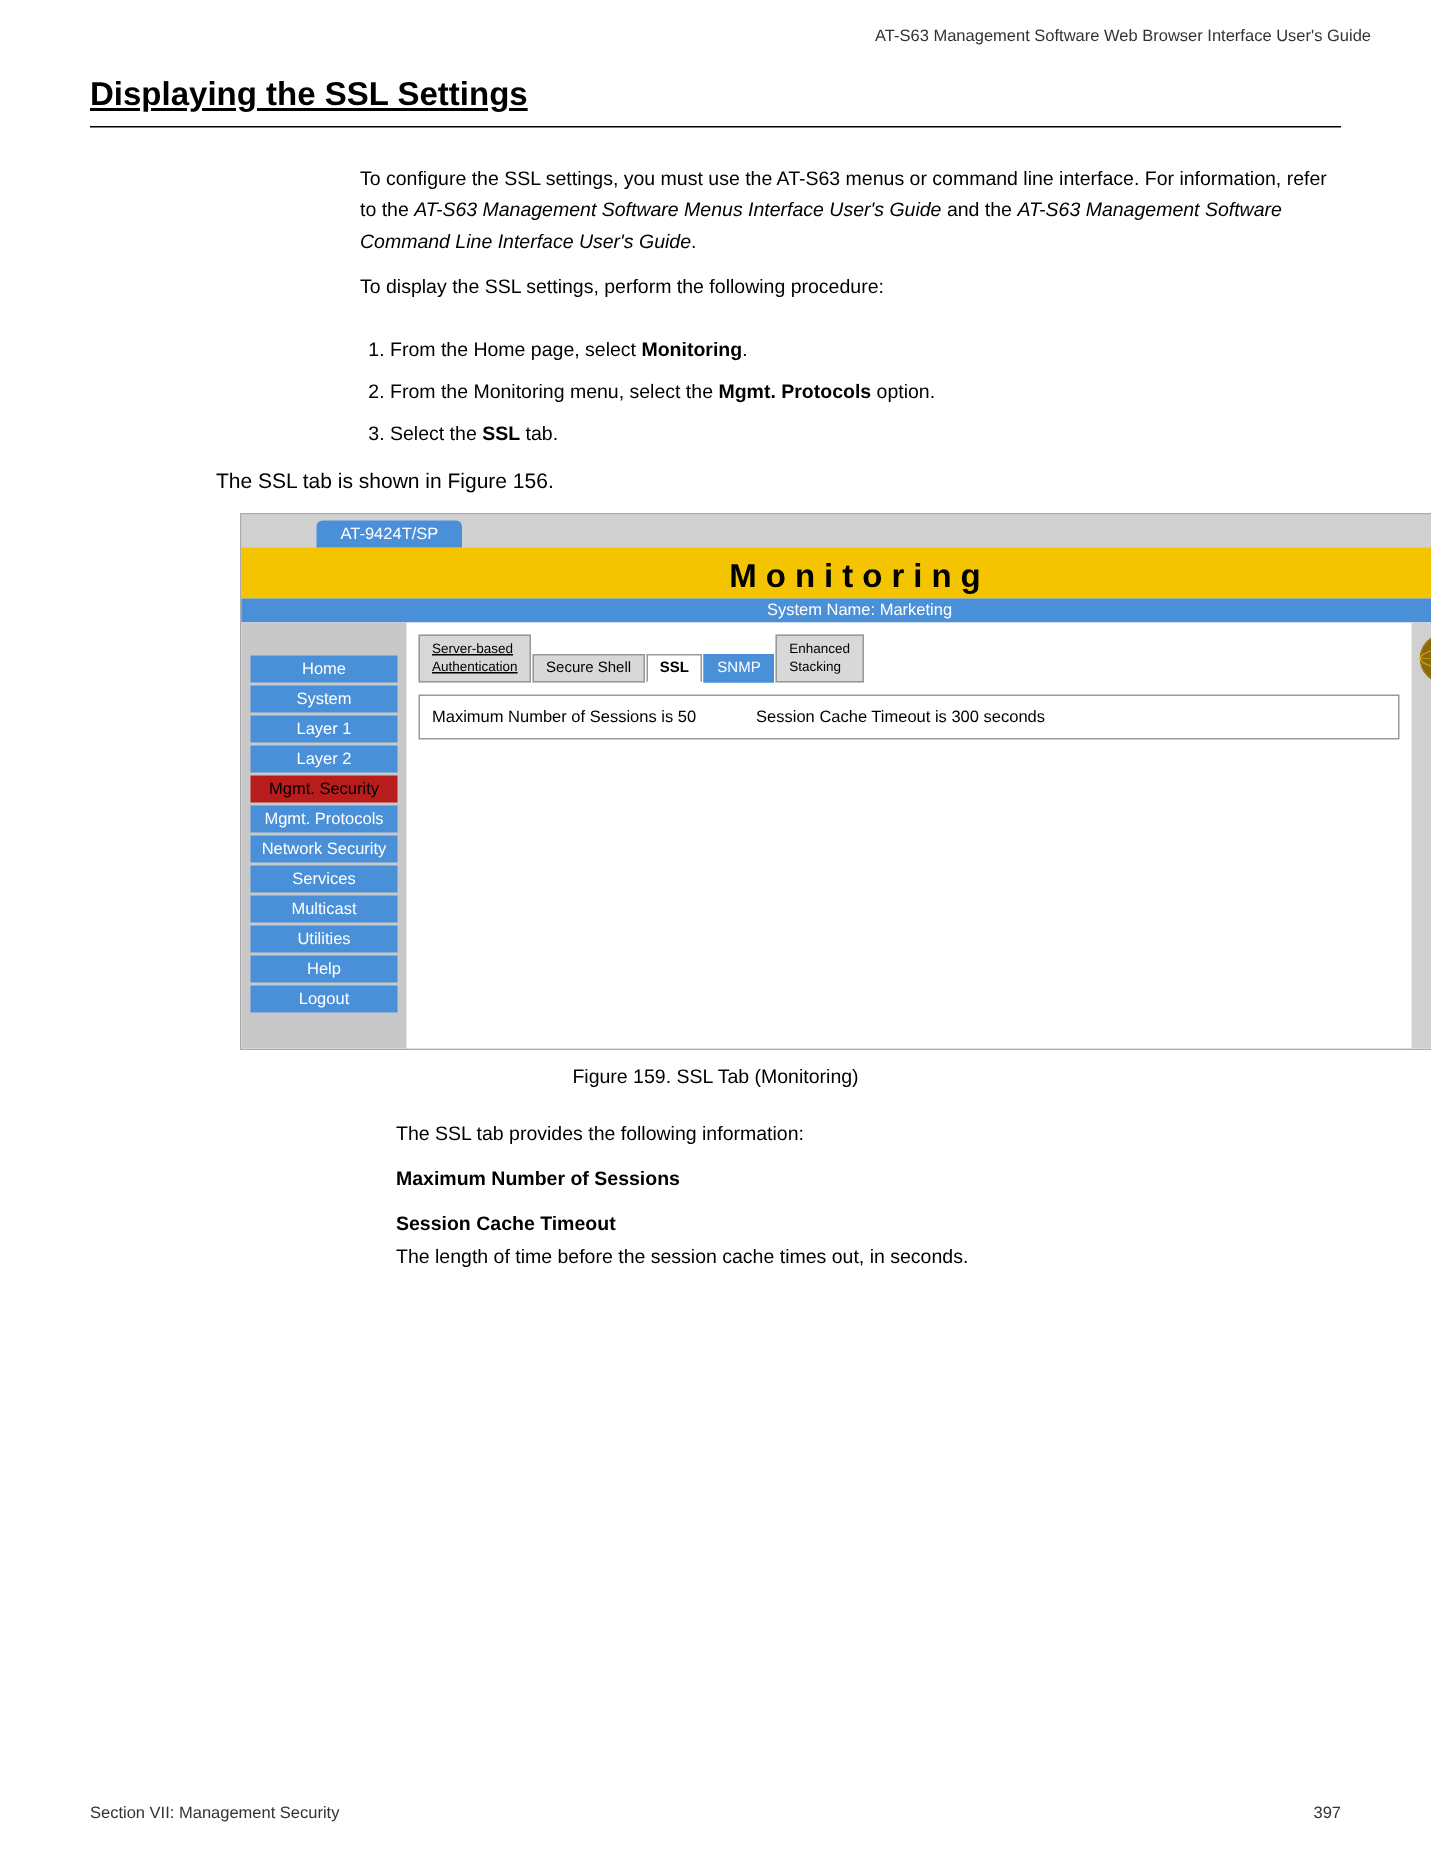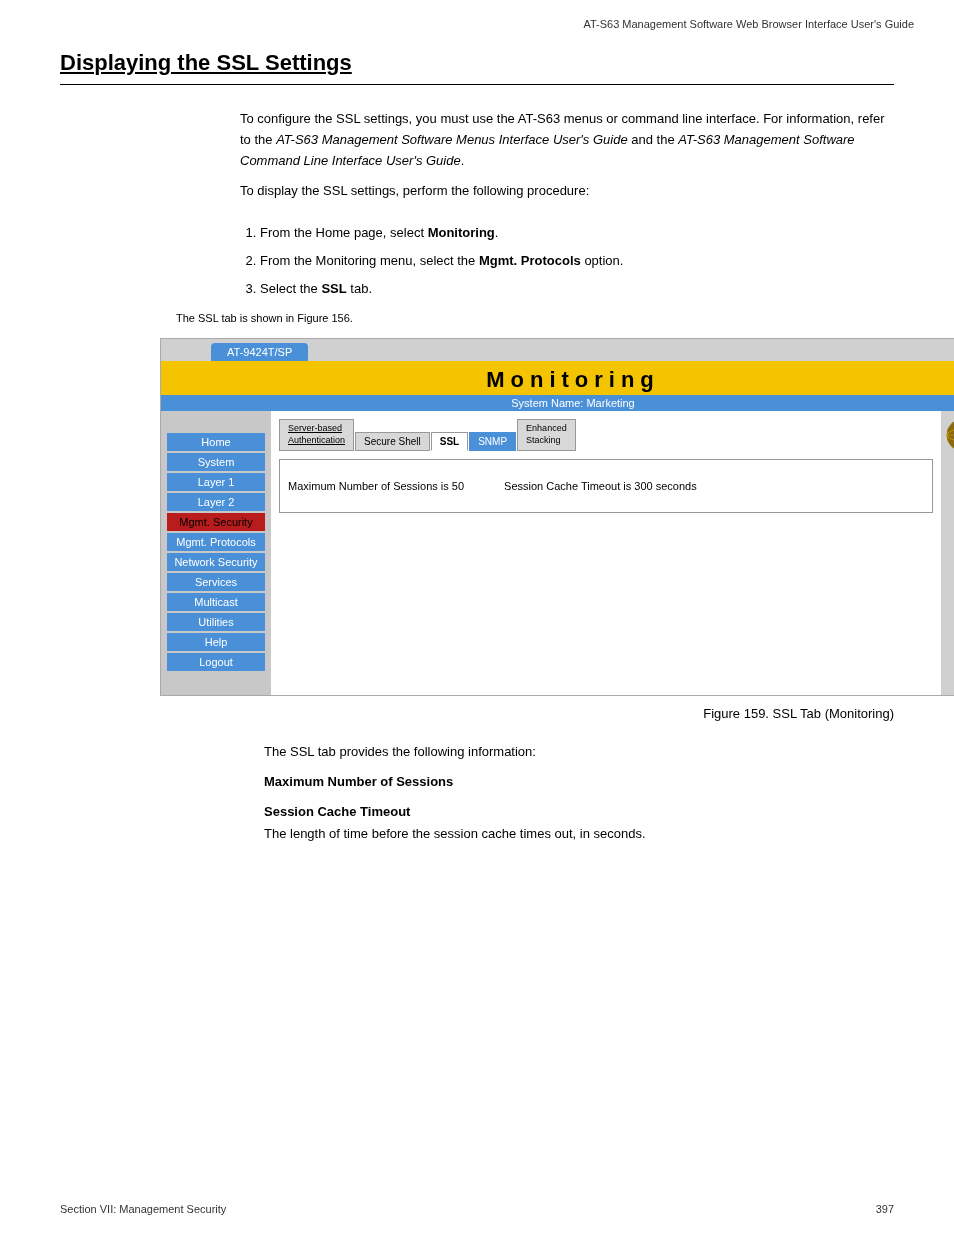--- a/index.html
+++ b/index.html
@@ -55,23 +55,23 @@
       margin-bottom: 10px;
       font-size: 13px;
       line-height: 2;
     }
 
     ol.step-list li {
       margin-bottom: 2px;
     }
 
     .note-text {
-      margin-left: 116px;
+      margin-left: 84px;
       margin-bottom: 14px;
-      font-size: 11px;
+      font-size: 14px;
     }
 
     .device-tab {
       display: inline-block;
       background: #4a90d9;
       color: #fff;
       font-size: 11px;
       padding: 3px 16px;
       border-radius: 4px 4px 0 0;
     }
@@ -160,36 +160,36 @@
     .tab-item.blue {
       background: #4a90d9;
       color: #fff;
       border-color: #4a90d9;
     }
 
     
     .ssl-content-area {
       border: 1px solid #999;
       background: #fff;
-      padding: 20px 8px;
+      padding: 8px 8px;
     }
 
     .ssl-info-row {
       display: flex;
       gap: 40px;
       font-size: 11px;
     }
 
     .ssl-info-item {
       font-size: 11px;
     }
 
     
     .figure-caption {
-      text-align: right;
+      text-align: center;
       font-size: 13px;
       margin: 10px 0 20px 0;
     }
 
     
     .description-text {
       margin-left: 180px;
       font-size: 13px;
       line-height: 1.7;
       margin-bottom: 14px;

